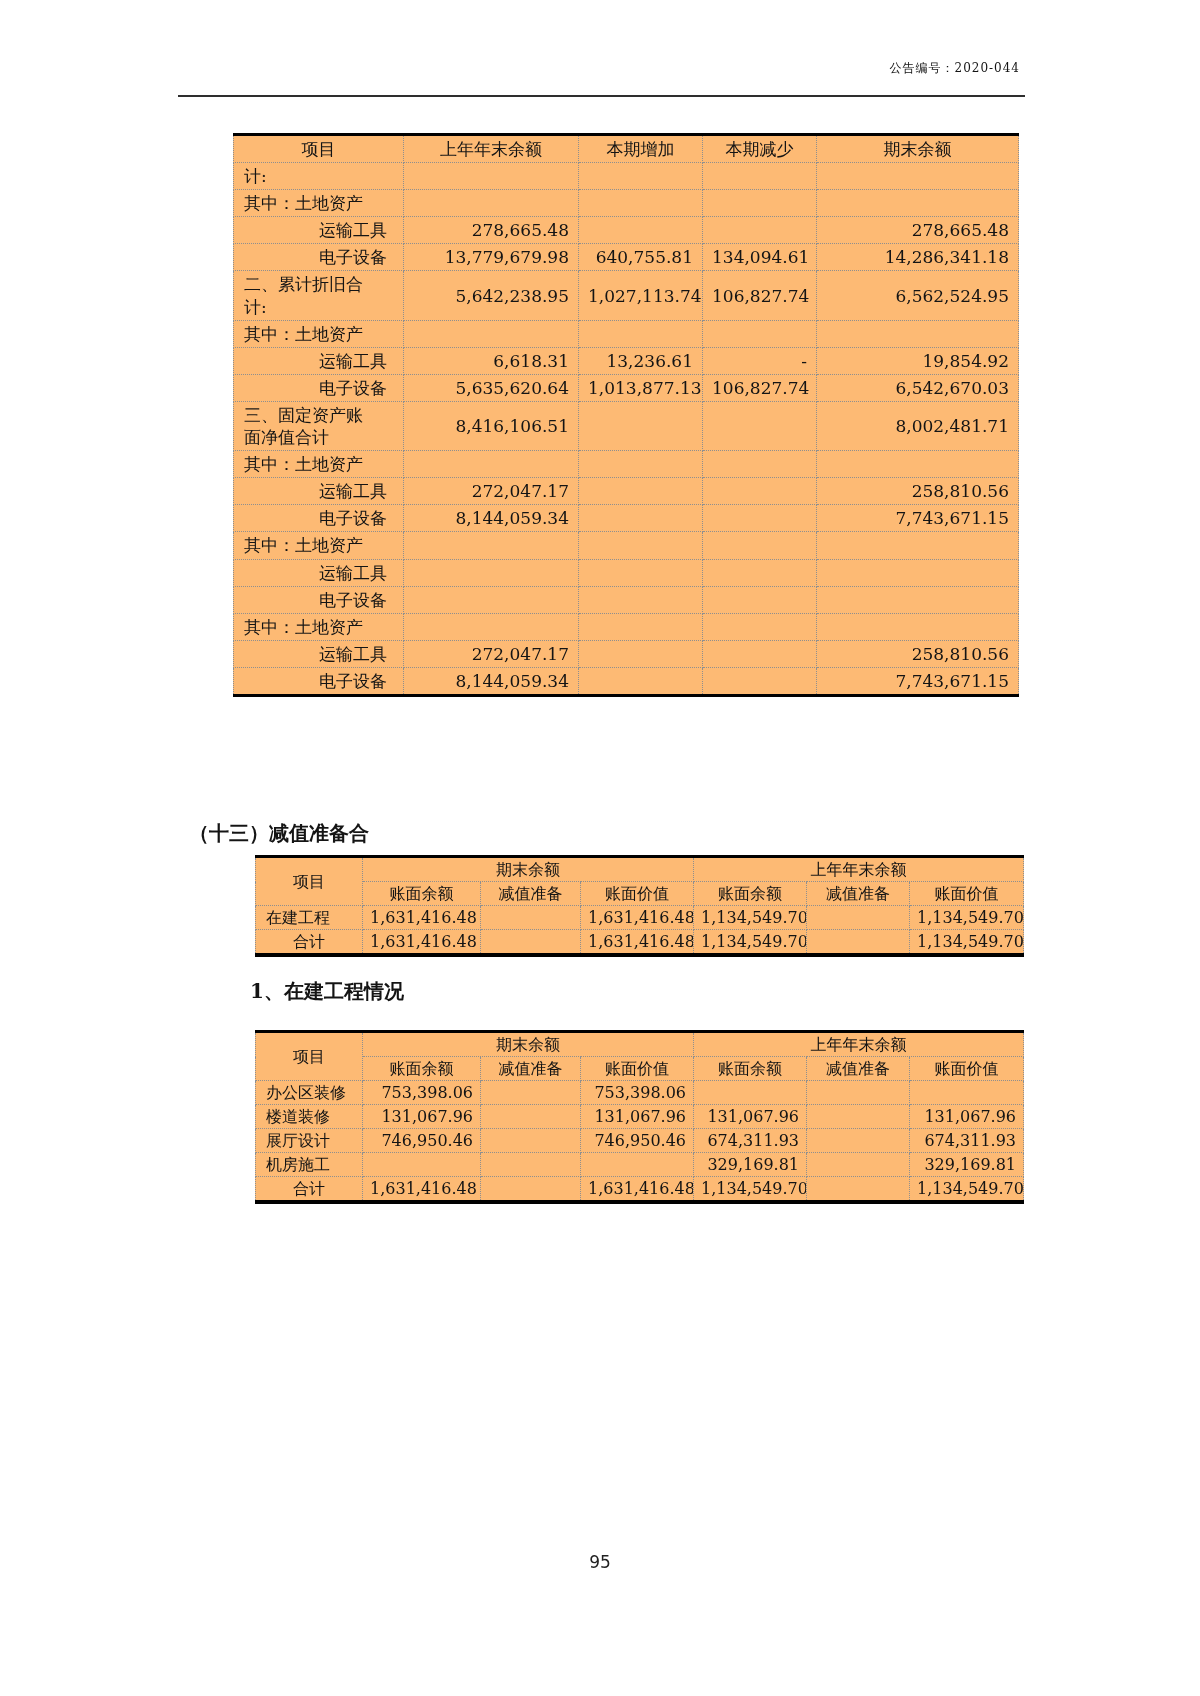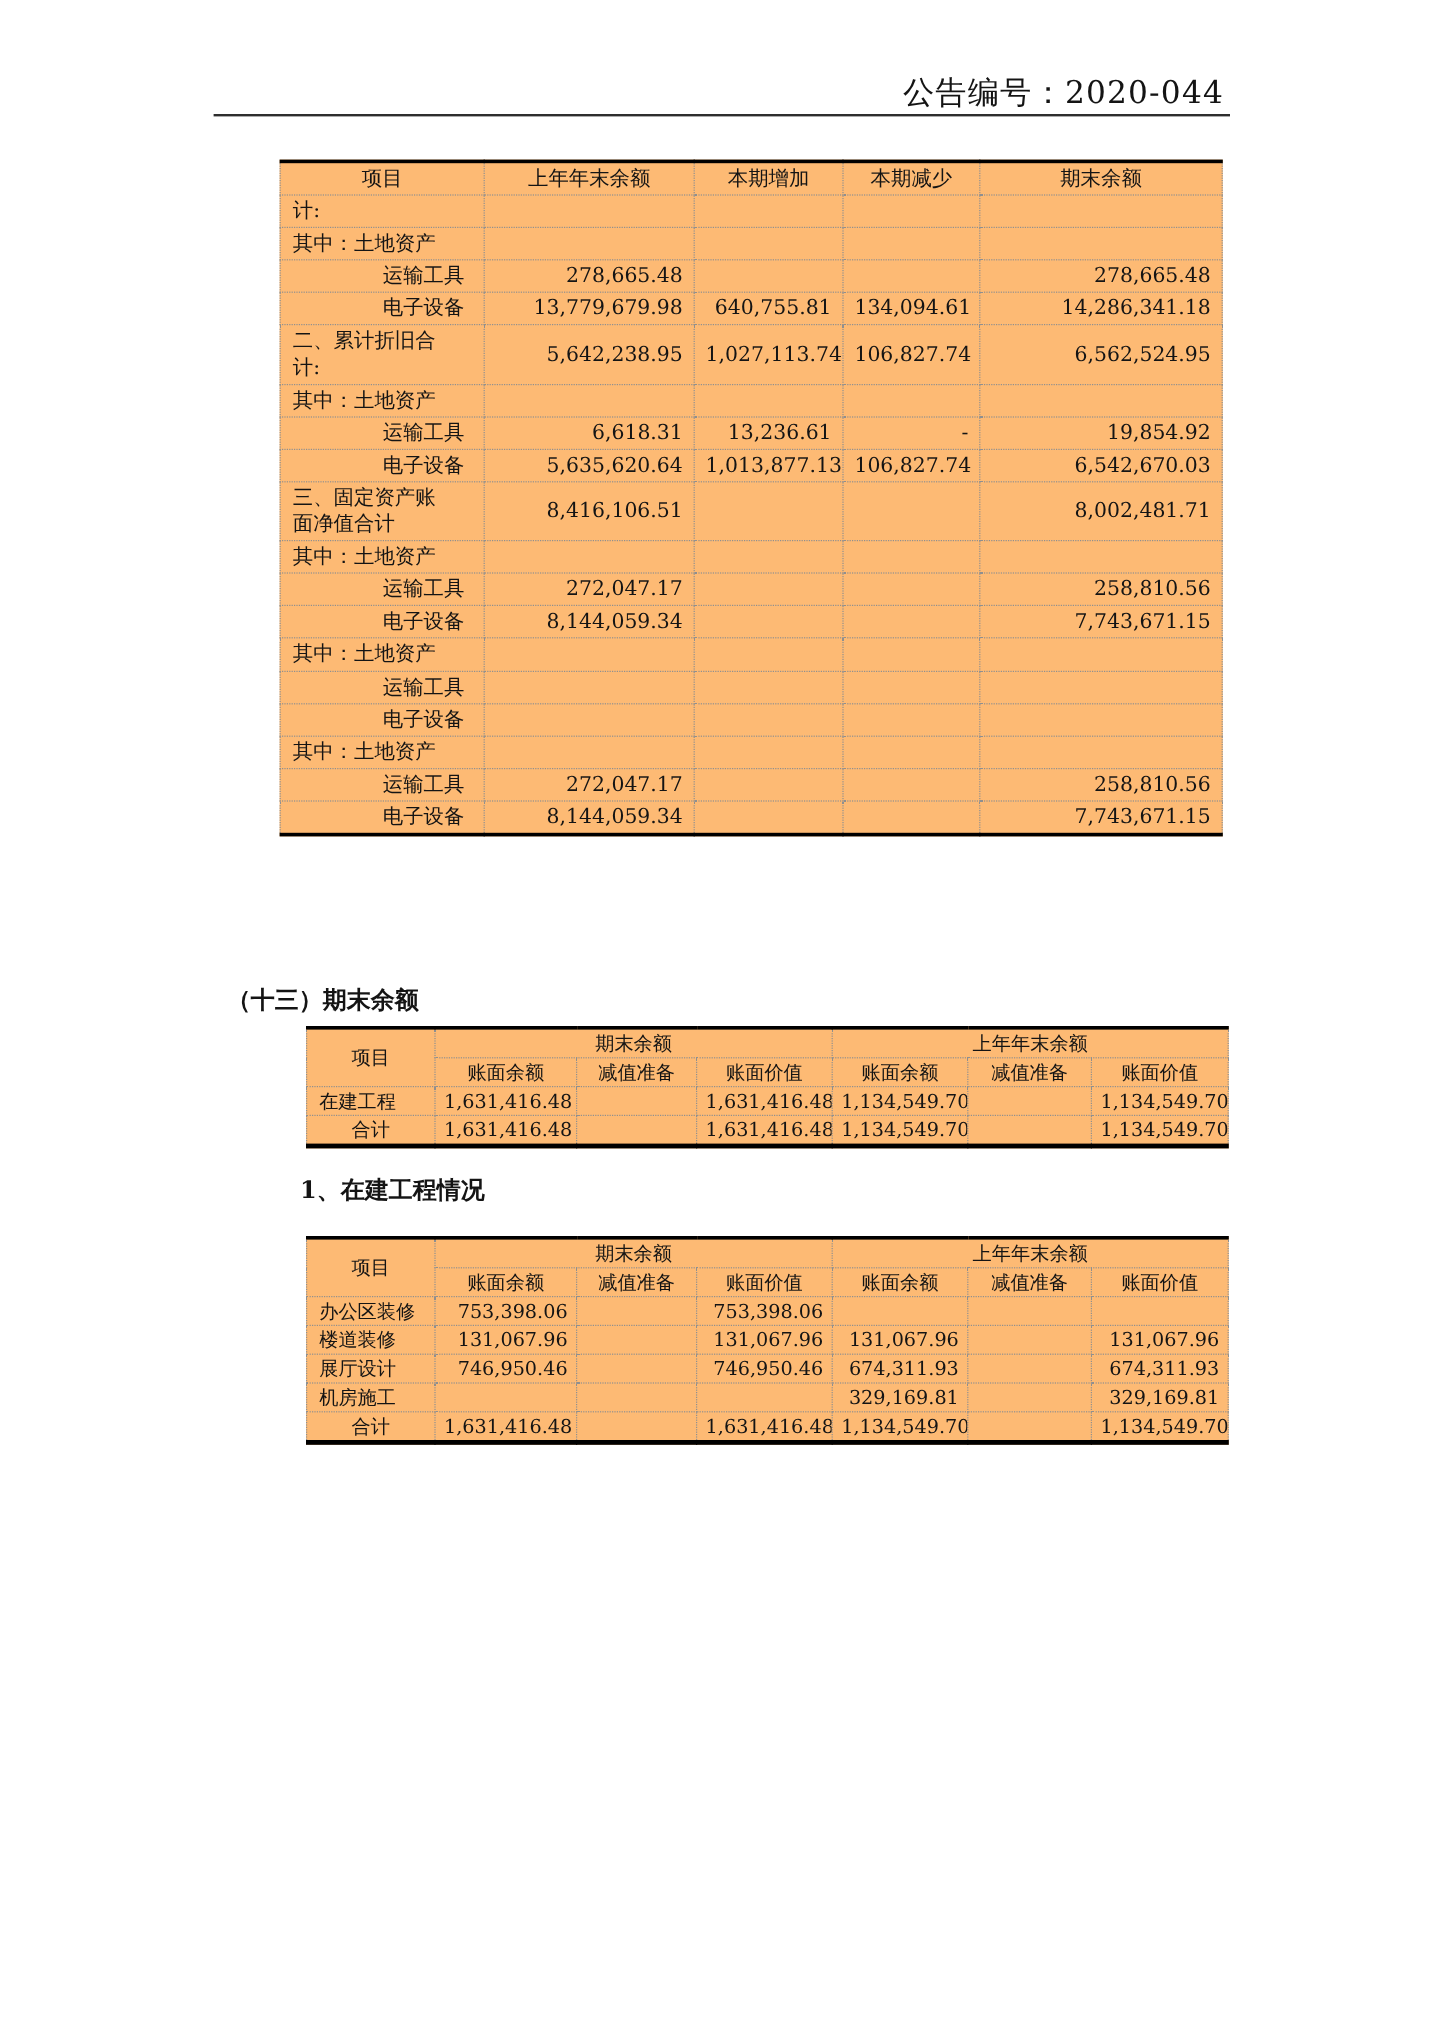--- a/index.html
+++ b/index.html
@@ -2,21 +2,21 @@
 <html><head>
 <meta charset="utf-8">
 <style>
   *{box-sizing:border-box;margin:0;padding:0}
   html,body{background:#ffffff}
   .page{
     position:relative;width:1200px;height:1696px;margin:0 auto;background:#fff;
     font-family:"DejaVu Serif","Liberation Serif",serif;color:#141414;
     overflow:hidden;
   }
-  .ann{position:absolute;top:60px;right:180px;font-size:26px;letter-spacing:1px;white-space:nowrap}
+  .ann{position:absolute;top:60px;right:180px;font-size:12px;letter-spacing:1px;white-space:nowrap}
   .rule{position:absolute;top:95px;left:178px;width:847px;height:0;border-top:2px solid #2e2e2e}
 
   table{border-collapse:collapse;table-layout:fixed;background:#fdba74}
   .tbl{position:absolute;border-top:3px solid #000;border-bottom:3px solid #000}
   .tbl td{border:1px dotted #8f8f8f;font-weight:normal;vertical-align:middle;overflow:hidden}
 
   
   .t1{left:233px;top:133px;width:785px}
   .t1 td{font-size:17px;line-height:1.3;padding:2px 9px}
   .t1 thead td{text-align:center}
@@ -193,21 +193,21 @@
         <tr>
           <td class="lbl right">电子设备</td>
           <td class="num">8,144,059.34</td>
           <td class="num"></td>
           <td class="num"></td>
           <td class="num">7,743,671.15</td>
         </tr>
       </tbody>
   </table>
 
-  <div class="sec-title sec13">（十三）期末余额</div>
+  <div class="sec-title sec13">（十三）减值准备合</div>
 
   <table class="tbl t23 t2">
     <colgroup>
       <col style="width:107px">
         <col style="width:118px">
         <col style="width:100px">
         <col style="width:113px">
       <col style="width:113px">
         <col style="width:103px">
         <col style="width:114px">
@@ -318,14 +318,15 @@
           <td class="num">1,631,416.48</td>
           <td class="num"></td>
           <td class="num">1,631,416.48</td>
           <td class="num">1,134,549.70</td>
           <td class="num"></td>
           <td class="num">1,134,549.70</td>
         </tr>
       </tbody>
   </table>
 
+  <div class="pageno">95</div>
 
 </div>
 
 </body></html>

